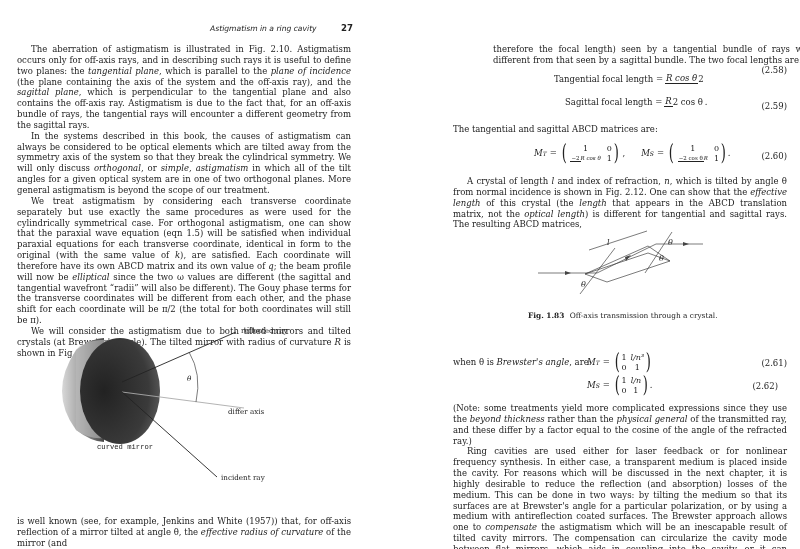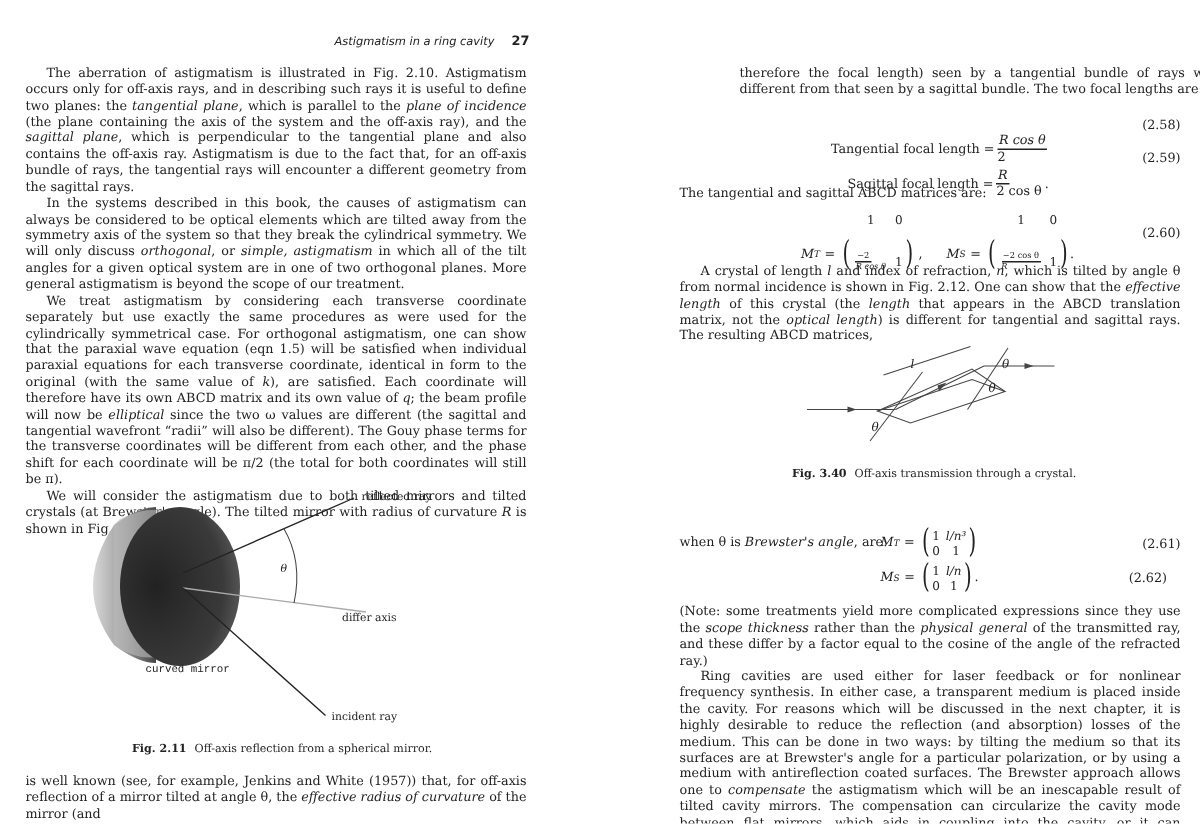--- a/index.html
+++ b/index.html
@@ -12,36 +12,36 @@
             font-size: 7.6px; font-style: italic; color: #222; white-space: nowrap; }
   .header .num { font-style: normal; font-weight: bold; font-size: 8.6px; }
   .col { position: absolute; width: 334px; font-size: 8.5px; line-height: 10.85px; text-align: justify; }
   .col p { margin: 0; text-indent: 14px; }
   .col p.noindent { text-indent: 0; }
   em, i { font-style: italic; }
   .caption { position: absolute; font-size: 7.4px; white-space: nowrap; }
   .caption b { font-weight: bold; margin-right: 3px; }
   .eq { position: absolute; font-size: 8.5px; white-space: nowrap; display: flex; align-items: center; }
   .eqno { position: absolute; font-size: 8.5px; }
-  .frac { display: inline-flex; flex-direction: column; align-items: flex-start; vertical-align: middle; margin: 16px 2px; }
+  .frac { display: inline-flex; flex-direction: row; align-items: center; vertical-align: middle; margin: 0 2px; }
   .frac .n { border-bottom: 0.7px solid #222; padding: 0 1px; line-height: 10px; }
   .frac .d { line-height: 10px; }
   .mat { display: inline-flex; align-items: center; }
   .paren { font-size: 22px; font-weight: 100; line-height: 1; transform: scaleX(0.6); display: inline-block; }
   .mgrid { display: inline-grid; grid-template-columns: auto auto; column-gap: 4px; row-gap: 1px; font-size: 8px; text-align: center; align-items: center; }
   .small-frac { font-size: 5.5px; }
   .small-frac .n, .small-frac .d { line-height: 6px; }
 </style>
 </head>
 <body>
 
 <div id="left-page" class="page">
   <div class="header" style="right:47px;">
     <span>Astigmatism in a ring cavity</span>
-    <span class="num" style="margin-left:9px;">27</span>
+    <span class="num" style="margin-left:22px;">27</span>
   </div>
 
   <div class="col" style="left:17px; top:44px;">
     <p>The aberration of astigmatism is illustrated in Fig. 2.10. Astigmatism occurs only for off-axis rays, and in describing such rays it is useful to define two planes: the <em>tangential plane</em>, which is parallel to the <em>plane of incidence</em> (the plane containing the axis of the system and the off-axis ray), and the <em>sagittal plane</em>, which is perpendicular to the tangential plane and also contains the off-axis ray. Astigmatism is due to the fact that, for an off-axis bundle of rays, the tangential rays will encounter a different geometry from the sagittal rays.</p>
     <p>In the systems described in this book, the causes of astigmatism can always be considered to be optical elements which are tilted away from the symmetry axis of the system so that they break the cylindrical symmetry. We will only discuss <em>orthogonal</em>, or <em>simple, astigmatism</em> in which all of the tilt angles for a given optical system are in one of two orthogonal planes. More general astigmatism is beyond the scope of our treatment.</p>
     <p>We treat astigmatism by considering each transverse coordinate separately but use exactly the same procedures as were used for the cylindrically symmetrical case. For orthogonal astigmatism, one can show that the paraxial wave equation (eqn 1.5) will be satisfied when individual paraxial equations for each transverse coordinate, identical in form to the original (with the same value of <em>k</em>), are satisfied. Each coordinate will therefore have its own ABCD matrix and its own value of <em>q</em>; the beam profile will now be <em>elliptical</em> since the two ω values are different (the sagittal and tangential wavefront “radii” will also be different). The Gouy phase terms for the transverse coordinates will be different from each other, and the phase shift for each coordinate will be π/2 (the total for both coordinates will still be π).</p>
     <p>We will consider the astigmatism due to both tilted mirrors and tilted crystals (at Brewster's angle). The tilted mirror with radius of curvature <em>R</em> is shown in Fig. 2.11. It</p>
   </div>
 
   <svg style="position:absolute; left:40px; top:322px;" width="320" height="175" viewBox="0 0 320 175">
@@ -66,44 +66,40 @@
     <line x1="82" y1="70" x2="204" y2="86" stroke="#aaa" stroke-width="0.9"></line>
     <line x1="82" y1="70" x2="177" y2="155" stroke="#222" stroke-width="0.9"></line>
     <path d="M 149 30 Q 162 52 156 80" fill="none" stroke="#444" stroke-width="0.7"></path>
   </svg>
   <div style="position:absolute; left:241px; top:326px; font-size:7.2px;">reflected ray</div>
   <div style="position:absolute; left:187px; top:374px; font-size:7.2px; font-style:italic;">θ</div>
   <div style="position:absolute; left:228px; top:407px; font-size:7.2px;">differ axis</div>
   <div style="position:absolute; left:97px; top:443px; font-size:7.2px;font-family:Liberation Mono, monospace;">curved mirror</div>
   <div style="position:absolute; left:221px; top:473px; font-size:7.2px;">incident ray</div>
 
-  <div class="caption" style="left:88px; top:494px;">
-    <b>Fig. 2.11</b>
-    <span>Off-axis reflection from a spherical mirror.</span>
-  </div>
 
   <div class="col" style="left:17px; top:516px;">
     <p class="noindent">is well known (see, for example, Jenkins and White (1957)) that, for off-axis reflection of a mirror tilted at angle θ, the <em>effective radius of curvature</em> of the mirror (and</p>
   </div>
 </div>
 
 <div id="right-page" class="page">
 
   <div class="col" style="left:53px; top:44px;margin-left:40px;">
     <p class="noindent">therefore the focal length) seen by a tangential bundle of rays will be different from that seen by a sagittal bundle. The two focal lengths are:</p>
   </div>
 
   <div class="eq" style="left:154px; top:73px;">
     <span>Tangential focal length =</span>
     <span class="frac">
       <span class="n" style="font-style:italic;">R cos θ</span>
       <span class="d">2</span>
     </span>
   </div>
-  <div class="eqno" style="right:13px; top:79px;">(2.58)</div>
+  <div class="eqno" style="right:13px; top:65px;">(2.58)</div>
 
   <div class="eq" style="left:165px; top:96px;">
     <span>Sagittal focal length =</span>
     <span class="frac">
       <span class="n" style="font-style:italic;">R</span>
       <span class="d">2 cos θ</span>
     </span>
     <span>.</span>
   </div>
   <div class="eqno" style="right:13px; top:101px;">(2.59)</div>
@@ -168,21 +164,21 @@
     <polygon points="30,43 36,45 30,47" fill="#444"></polygon>
     <polygon points="90,29 96,27 91,33" fill="#444"></polygon>
     <polygon points="148,14 154,16 148,18" fill="#444"></polygon>
   </svg>
   <div style="position:absolute; left:207px; top:238px; font-size:8px; font-style:italic;">l</div>
   <div style="position:absolute; left:268px; top:238px; font-size:8px; font-style:italic;">θ</div>
   <div style="position:absolute; left:259px; top:254px; font-size:8px; font-style:italic;">θ</div>
   <div style="position:absolute; left:181px; top:280px; font-size:8px; font-style:italic;">θ</div>
 
   <div class="caption" style="left:128px; top:311px;">
-    <b>Fig. 3.40</b>
+    <b>Fig. 1.83</b>
     <span>Off-axis transmission through a crystal.</span>
   </div>
 
   <div class="col" style="left:53px; top:332px;margin-top:25px;">
     <p class="noindent">when θ is <em>Brewster's angle</em>, are:</p>
   </div>
 
   <div class="eq" style="left:187px; top:351px;">
     <span style="font-style:italic;">M</span>
       <sub style="font-size:6px; font-style:italic;">T</sub>
@@ -212,16 +208,16 @@
         <span>0</span>
         <span>1</span>
       </span>
       <span class="paren">)</span>
     </span>
     <span>.</span>
   </div>
   <div class="eqno" style="right:22px; top:381px;">(2.62)</div>
 
   <div class="col" style="left:53px; top:403px;">
-    <p class="noindent">(Note: some treatments yield more complicated expressions since they use the <em>scope thickness</em> rather than the <em>physical general</em> of the transmitted ray, and these differ by a factor equal to the cosine of the angle of the refracted ray.)</p>
+    <p class="noindent">(Note: some treatments yield more complicated expressions since they use the <em>beyond thickness</em> rather than the <em>physical general</em> of the transmitted ray, and these differ by a factor equal to the cosine of the angle of the refracted ray.)</p>
     <p>Ring cavities are used either for laser feedback or for nonlinear frequency synthesis. In either case, a transparent medium is placed inside the cavity. For reasons which will be discussed in the next chapter, it is highly desirable to reduce the reflection (and absorption) losses of the medium. This can be done in two ways: by tilting the medium so that its surfaces are at Brewster's angle for a particular polarization, or by using a medium with antireflection coated surfaces. The Brewster approach allows one to <em>compensate</em> the astigmatism which will be an inescapable result of tilted cavity mirrors. The compensation can circularize the cavity mode between flat mirrors, which aids in coupling into the cavity, or it can circularize the mode , which might</p>
   </div>
 </div>
 
 </body></html>

